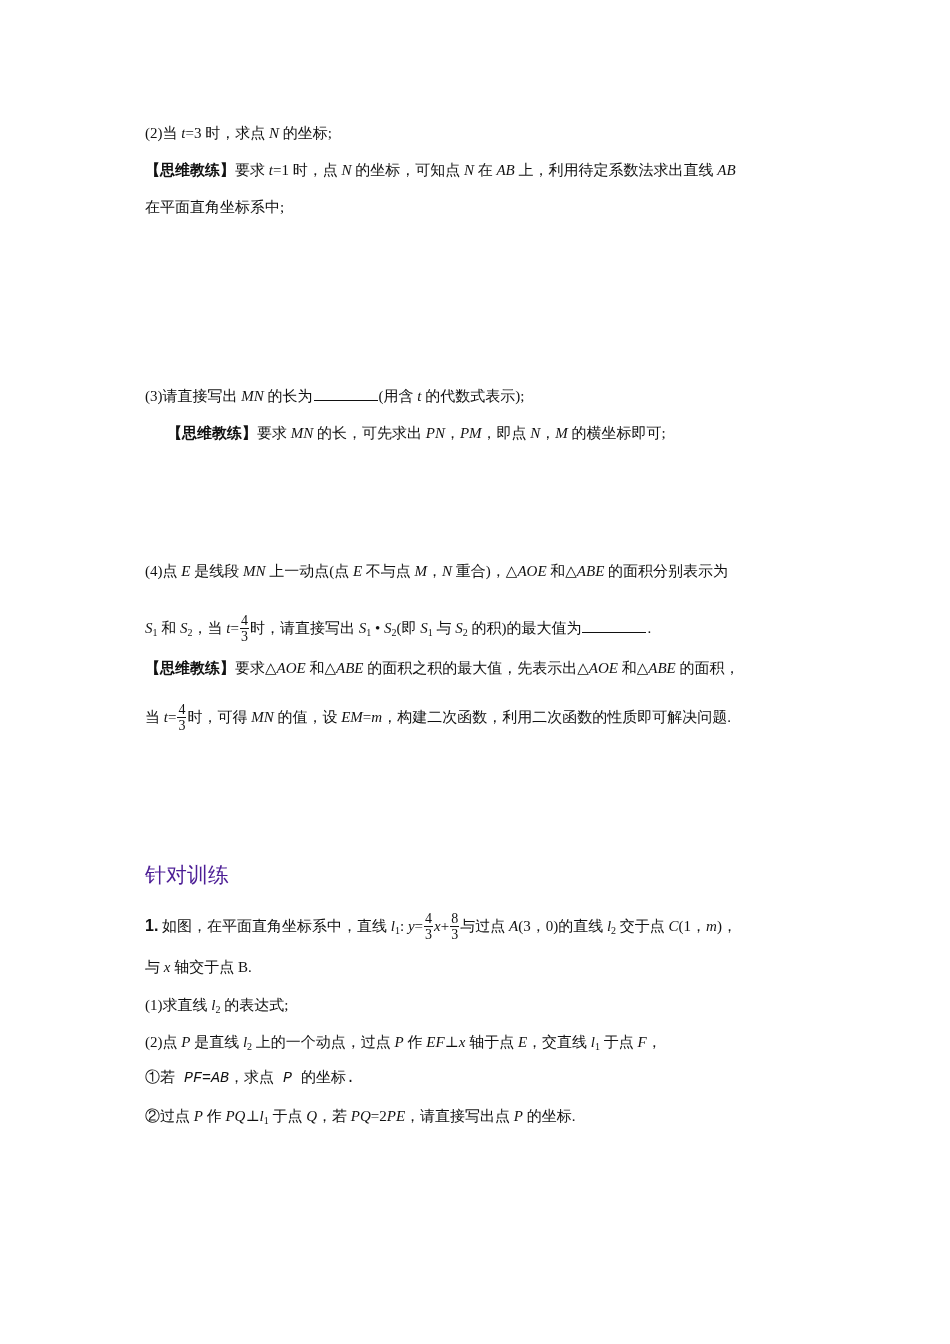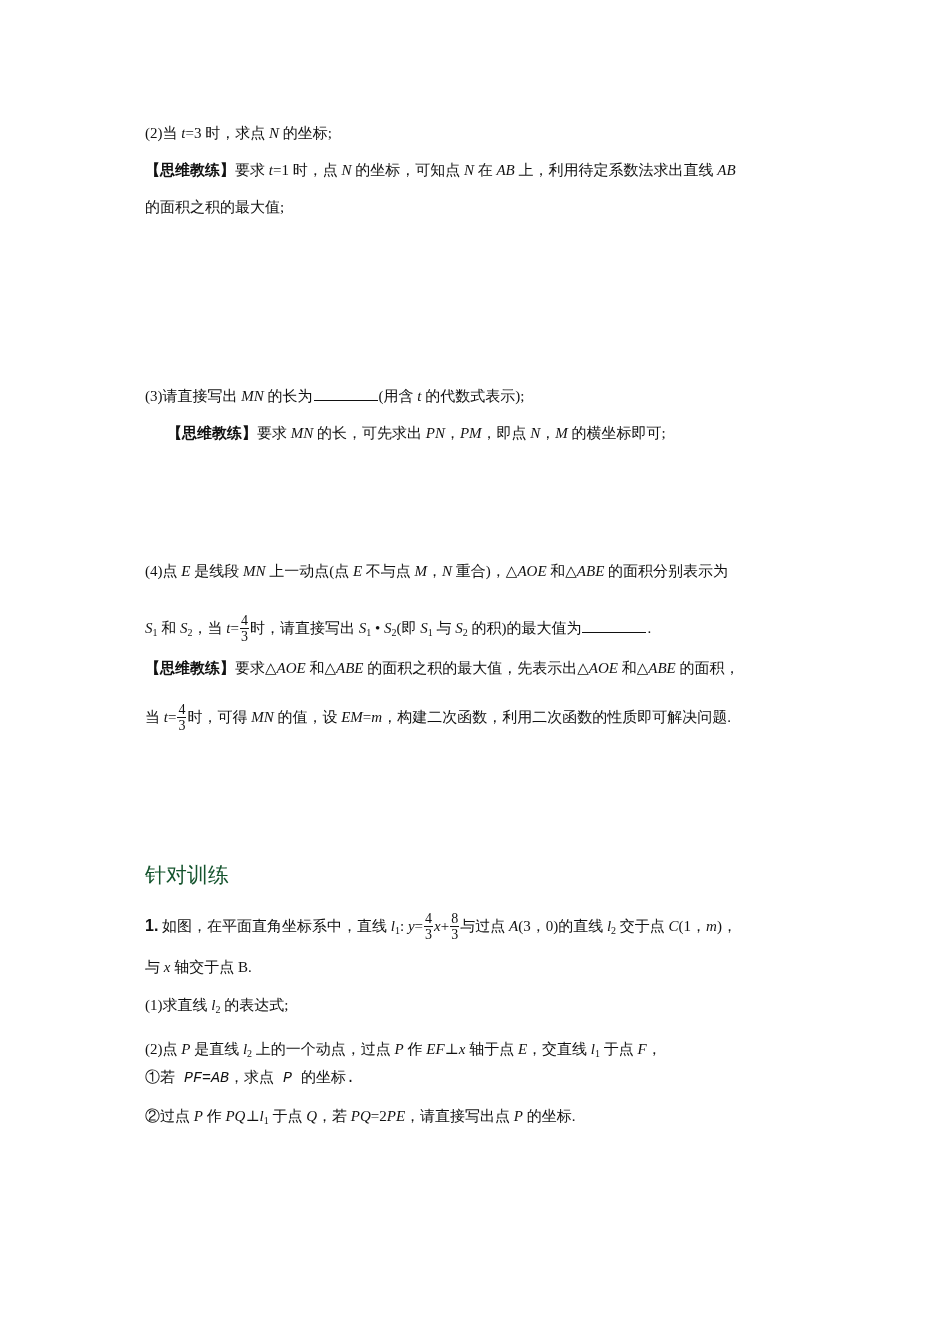--- a/index.html
+++ b/index.html
@@ -21,35 +21,35 @@
     .sub { font-size: 10px; vertical-align: -3px; font-style: normal; }
     .frac {
       display: inline-block; vertical-align: middle; text-align: center;
       font-size: 14px; line-height: 15px; margin: 0 1px; position: relative; top: -1px;
     }
     .frac .num { display: block; border-bottom: 1px solid #111; padding: 0 1px; }
     .frac .den { display: block; }
     .heading {
       position: absolute; left: 145px; top: 861px;
       font-family: "Liberation Sans", "DejaVu Sans", sans-serif;
-      font-size: 21px; font-weight: normal; color: #14532d;
+      font-size: 21px; font-weight: normal; color: #4c1d95;
     }
     .num-label { font-family: "Liberation Sans", "DejaVu Sans", sans-serif; font-weight: bold; font-size: 16px; }
   </style>
 </head>
 <body>
 
 <div class="line" style="top:123px;">
   <span>(2)当 </span><span class="it">t</span><span>=3 时，求点 </span><span class="it">N</span><span> 的坐标;</span>
 </div>
 <div class="line" style="top:160px;">
   <span class="bold-label">【思维教练】</span><span>要求 </span><span class="it">t</span><span>=1 时，点 </span><span class="it">N</span><span> 的坐标，可知点 </span><span class="it">N</span><span> 在 </span><span class="it">AB</span><span> 上，利用待定系数法求出直线 </span><span class="it">AB</span>
 </div>
 <div class="line" style="top:197px;">
-  <span>的面积之积的最大值;</span>
+  <span>在平面直角坐标系中;</span>
 </div>
 
 <div class="line" style="top:386px;text-align:center;">
   <span>(3)请直接写出 </span><span class="it">MN</span><span> 的长为</span><span class="blank"></span><span>(用含 </span><span class="it">t</span><span> 的代数式表示);</span>
 </div>
 <div class="line" style="top:423px;margin-left:22px;">
   <span class="bold-label">【思维教练】</span><span>要求 </span><span class="it">MN</span><span> 的长，可先求出 </span><span class="it">PN</span><span>，</span><span class="it">PM</span><span>，即点 </span><span class="it">N</span><span>，</span><span class="it">M</span><span> 的横坐标即可;</span>
 </div>
 
 <div class="line" style="top:561px;">
@@ -69,21 +69,21 @@
 
 <div class="line" style="top:912px;">
   <span class="num-label">1.</span><span> 如图，在平面直角坐标系中，直线 </span><span class="it">l</span><span class="sub">1</span><span>: </span><span class="it">y</span><span>=</span><span class="frac"><span class="num">4</span><span class="den">3</span></span><span class="it">x</span><span>+</span><span class="frac"><span class="num">8</span><span class="den">3</span></span><span>与过点 </span><span class="it">A</span><span>(3，0)的直线 </span><span class="it">l</span><span class="sub">2</span><span> 交于点 </span><span class="it">C</span><span>(1，</span><span class="it">m</span><span>)，</span>
 </div>
 <div class="line" style="top:957px;">
   <span>与 </span><span class="it">x</span><span> 轴交于点 B.</span>
 </div>
 <div class="line" style="top:995px;">
   <span>(1)求直线 </span><span class="it">l</span><span class="sub">2</span><span> 的表达式;</span>
 </div>
-<div class="line" style="top:1032px;margin-top:7px;">
+<div class="line" style="top:1032px;">
   <span>(2)点 </span><span class="it">P</span><span> 是直线 </span><span class="it">l</span><span class="sub">2</span><span> 上的一个动点，过点 </span><span class="it">P</span><span> 作 </span><span class="it">EF</span><span>⊥</span><span class="it">x</span><span> 轴于点 </span><span class="it">E</span><span>，交直线 </span><span class="it">l</span><span class="sub">1</span><span> 于点 </span><span class="it">F</span><span>，</span>
 </div>
 <div class="line" style="top:1069px;font-family:Liberation Mono, monospace;">
   <span>①若 </span><span class="it">PF</span><span>=</span><span class="it">AB</span><span>，求点 </span><span class="it">P</span><span> 的坐标.</span>
 </div>
 <div class="line" style="top:1106px;">
   <span>②过点 </span><span class="it">P</span><span> 作 </span><span class="it">PQ</span><span>⊥</span><span class="it">l</span><span class="sub">1</span><span> 于点 </span><span class="it">Q</span><span>，若 </span><span class="it">PQ</span><span>=2</span><span class="it">PE</span><span>，请直接写出点 </span><span class="it">P</span><span> 的坐标.</span>
 </div>
 
 </body></html>

